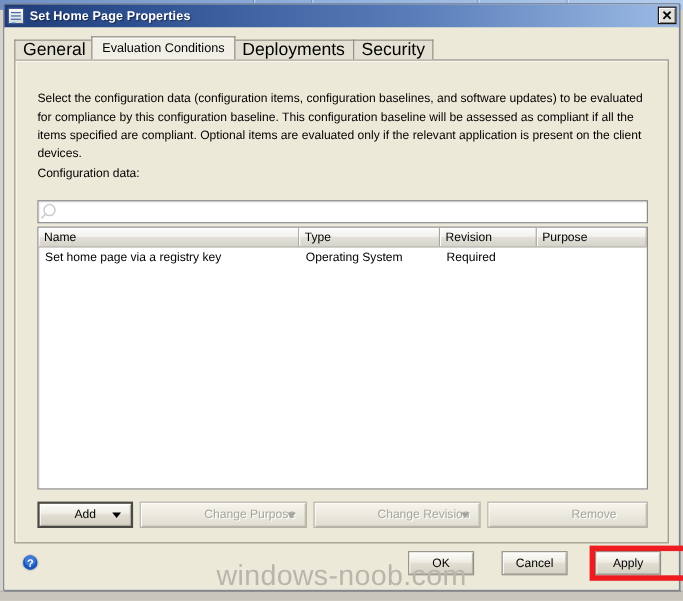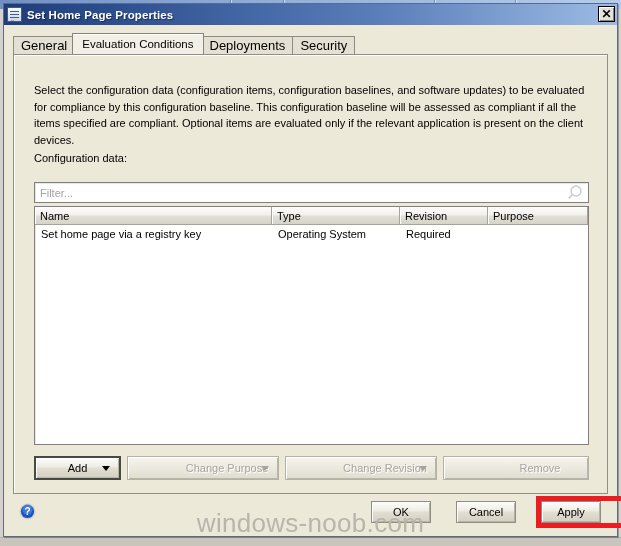--- a/index.html
+++ b/index.html
@@ -106,21 +106,21 @@
     position: absolute; left: 9px; top: 9px; right: 9px; height: 20px;
     display: flex; align-items: flex-end;
     z-index: 3;
   }
   .tab {
     height: 18px;
     padding: 0 7px;
     background: #e4e1d4;
     border: 1px solid #8d8b82;
     border-bottom: none;
-    font-size: 13px; color: #000;
+    font-size: 16px; color: #000;
     display: flex; align-items: center;
     margin-right: -1px;
     cursor: pointer;
     white-space: nowrap;
     position: relative;
   }
   .tab.active {
     height: 21px;
     background: #f1efe6;
     border-color: #86847b;
@@ -324,21 +324,20 @@
 
   <div id="dlgbody">
 
     <div id="tabpage">
 
       <div id="desc">Select the configuration data (configuration items, configuration baselines, and software updates) to be evaluated for compliance by this configuration baseline. This configuration baseline will be assessed as compliant if all the items specified are compliant. Optional items are evaluated only if the relevant application is present on  the client devices.</div>
 
       <div id="cfg-label">Configuration data:</div>
 
       <div id="filter-box">
-        <input id="filter-input" type="text" placeholder="Filter..." style="">
         <svg id="search-icon" viewBox="0 0 22 19">
           <circle cx="10" cy="8" r="5" fill="none" stroke="#8c8c8c" stroke-width="1.4"></circle>
           <line x1="6.2" y1="11.8" x2="2.8" y2="15.4" stroke="#8c8c8c" stroke-width="1.6"></line>
         </svg>
       </div>
 
       <div id="listview">
         <div id="lv-header">
           <div class="lv-col c0">Name</div>
           <div class="lv-col c1">Type</div>

